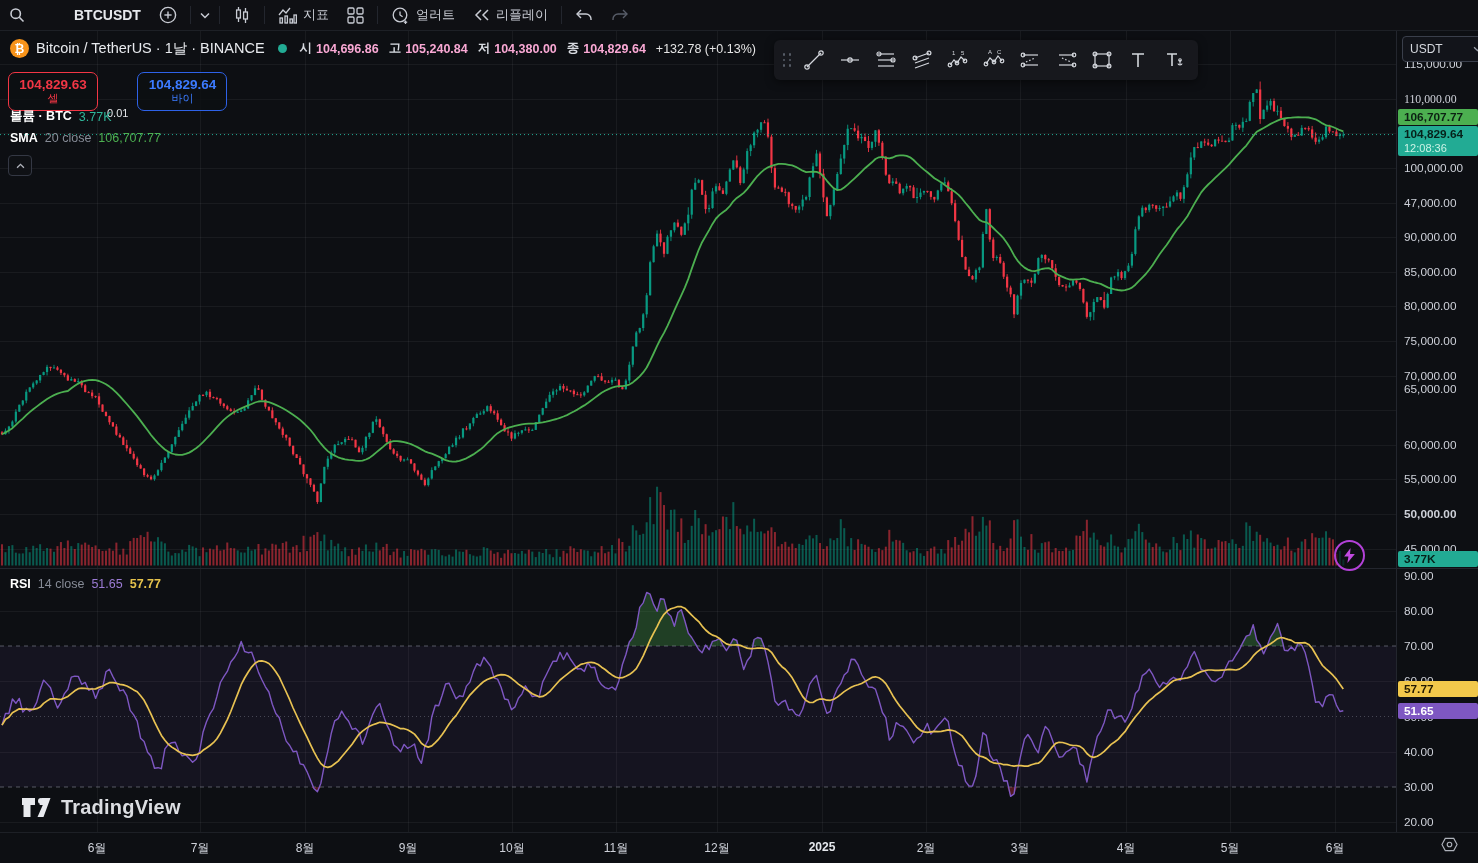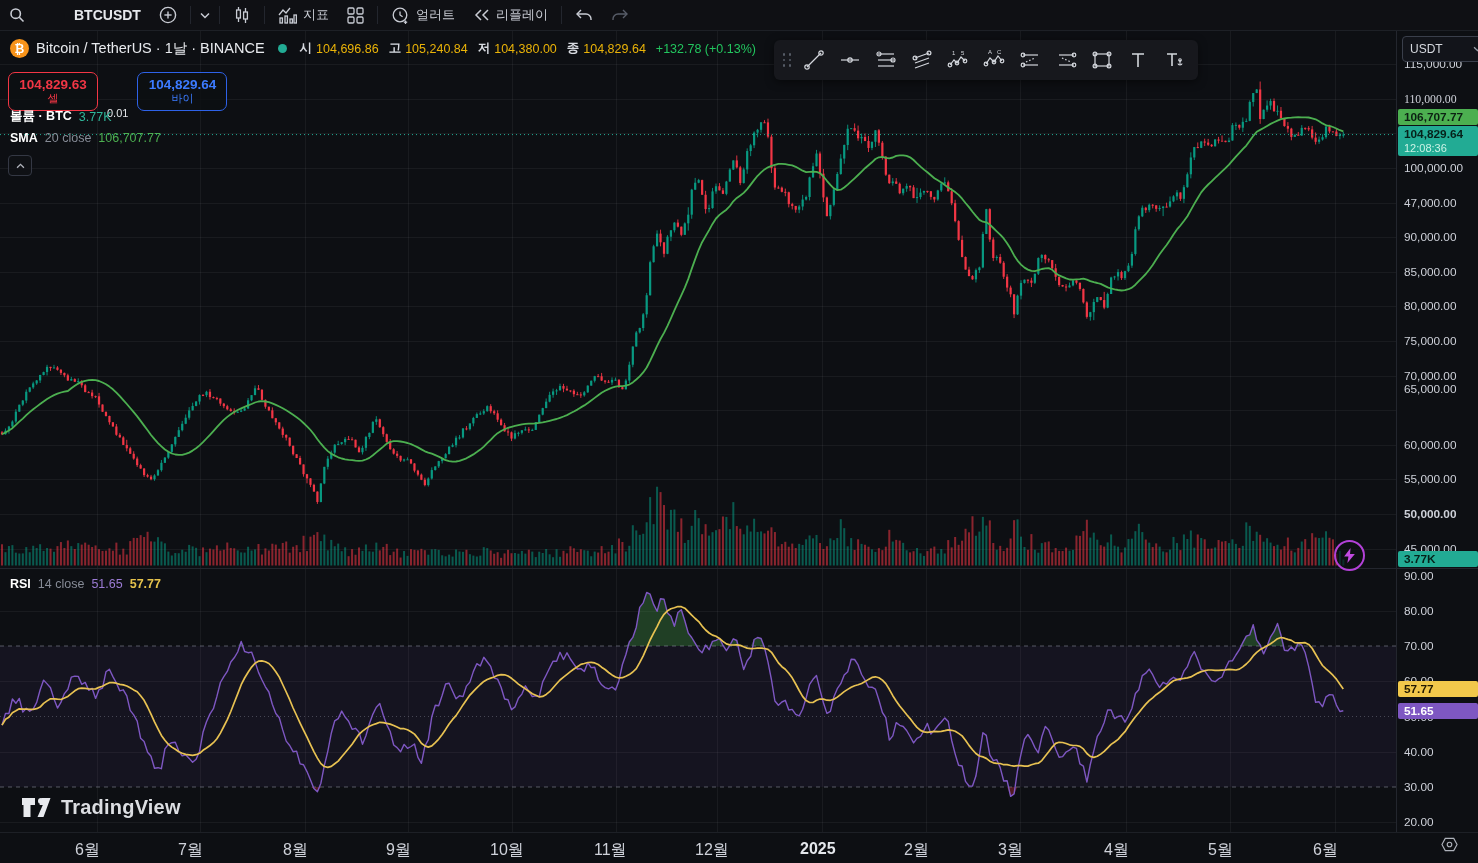--- a/index.html
+++ b/index.html
@@ -17,22 +17,22 @@
   .icon{display:inline-flex;align-items:center;justify-content:center;color:#c9ccd4;}
   .dim{color:#585d69;}
   
   #hdr{left:10px;top:39px;display:flex;align-items:center;gap:7px;z-index:30;}
   #btc-logo{width:19px;height:19px;border-radius:50%;background:#f7931a;color:#fff;font-weight:700;
     font-size:12px;display:flex;align-items:center;justify-content:center;}
   #hdr-title{color:#e8eaee;font-size:14.5px;}
   #status-dot{width:9px;height:9px;border-radius:50%;background:#22ab94;margin:0 6px;}
   .ohlc{font-size:12.5px;color:#d7dae0;font-weight:600;display:flex;gap:4px;align-items:center;}
   .ohlc b{font-weight:600;color:#d7dae0;}
-  .ohlc span.v{color:#eab308;font-weight:400;margin-right:6px;}
-  .ohlc .chg{color:#22c55e;font-weight:400;}
+  .ohlc span.v{color:#f9a8d4;font-weight:700;margin-right:6px;}
+  .ohlc .chg{color:#e5e5e5;font-weight:400;}
   
   #trade{left:8px;top:63px;display:flex;align-items:center;z-index:30;}
   .tbtn{width:88px;height:37px;border-radius:7px;background:rgba(13,15,19,.85);display:flex;flex-direction:column;
     align-items:center;justify-content:center;line-height:1.15;cursor:pointer;}
   .tbtn.sell{border:1px solid #f23645;color:#f23645;}
   .tbtn.buy{border:1px solid #2e62e8;color:#3c7bff;}
   .tprice{font-size:13.5px;font-weight:700;}
   .tlabel{font-size:11px;}
   #spread{color:#e4e6ea;font-size:11px;font-weight:400;padding:0 9px;margin-top:44px;}
   
@@ -58,21 +58,21 @@
   .ax-tag{left:1398px;width:80px;box-sizing:border-box;padding:1px 6px;font-size:11.8px;font-weight:700;
     z-index:26;border-radius:2px;}
   #tag-sma{background:#4caf50;color:#0c2113;top:109px;}
   #tag-price{background:#22ab94;color:#06211a;top:126px;line-height:1.25;}
   #tag-price .cd{color:#ccf3e6;font-weight:400;font-size:11px;}
   #tag-vol{background:#22ab94;color:#06211a;top:551px;}
   #tag-rsi-ma{background:#f2c84b;color:#231a02;top:681px;}
   #tag-rsi{background:#7e57c2;color:#fff;top:703px;}
   
   #taxis{left:0;top:832px;width:1478px;height:31px;background:#0d0f13;border-top:1px solid #1d2026;z-index:20;}
-  .month{position:absolute;top:7px;width:44px;margin-left:-22px;color:#ced1d9;font-size:16px;}
+  .month{position:absolute;top:7px;width:44px;margin-left:-22px;text-align:center;color:#ced1d9;font-size:12px;}
   .month.year{font-weight:700;color:#e4e7ec;}
   
   #tv-logo{left:22px;top:796px;display:flex;align-items:center;gap:9px;z-index:30;}
   #tv-logo .txt{color:#dcdee2;font-size:20px;font-weight:700;letter-spacing:.2px;}
   #bolt{left:1334px;top:540px;width:27px;height:27px;border:2px solid #b341d8;border-radius:50%;
     display:flex;align-items:center;justify-content:center;z-index:25;cursor:pointer;background:rgba(13,15,19,.6);}
   #ax-set{left:1441px;top:836px;z-index:25;color:#aeb2bb;cursor:pointer;}
   svg.chart{position:absolute;left:0;top:0;z-index:10;}
 </style>
 </head>

